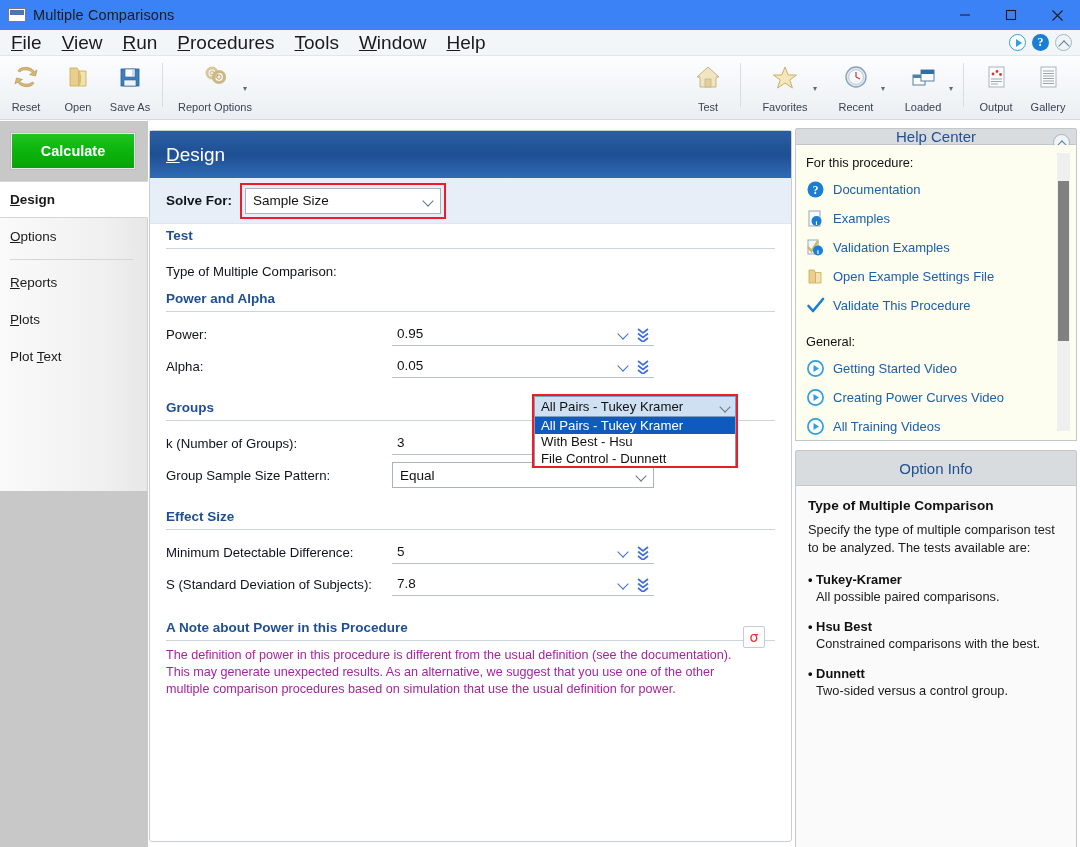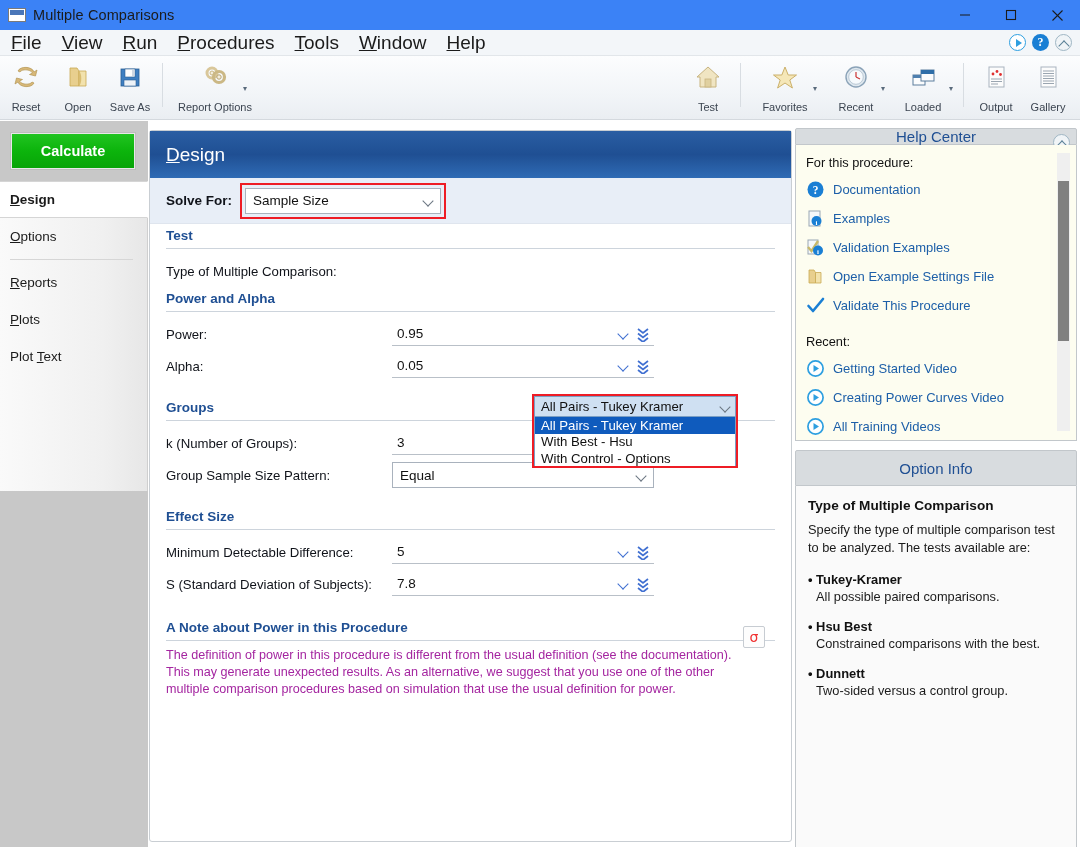--- a/index.html
+++ b/index.html
@@ -577,21 +577,21 @@
     </div>
 
     <div class="dd-wrap">
       <div class="dd-closed">
         <span style="flex:1;">All Pairs - Tukey Kramer</span>
         <span class="chev"></span>
       </div>
       <div class="dd-list">
         <div class="dd-opt sel">All Pairs - Tukey Kramer</div>
         <div class="dd-opt">With Best - Hsu</div>
-        <div class="dd-opt">With Control - Options</div>
+        <div class="dd-opt">File Control - Dunnett</div>
       </div>
     </div>
     <div class="dd-outline"></div>
   </div>
 
   <div class="rightpane">
 
     <div class="rp-head">
       <span class="t">Help Center</span>
       <span class="circ-icon ic-collapse collapse"></span>
@@ -644,21 +644,21 @@
 
       <div class="hc-item">
         <span class="hc-ic">
           <svg width="19" height="19" viewBox="0 0 19 19">
               <path d="M2.5 10 L7 15 L17 3" stroke="#1a7fd4" stroke-width="2.6" fill="none" stroke-linecap="round" stroke-linejoin="round"></path>
             </svg>
         </span>
         <span class="txt">Validate This Procedure</span>
       </div>
 
-      <div class="hc-section" style="margin-top:14px;">Recent:</div>
+      <div class="hc-section" style="margin-top:14px;">General:</div>
 
       <div class="hc-item">
         <span class="hc-ic">
           <svg width="19" height="19" viewBox="0 0 19 19">
               <circle cx="9.5" cy="9.5" r="7.6" fill="#fff" stroke="#2e9fe0" stroke-width="1.7"></circle>
               <path d="M7.5 6 L13 9.5 L7.5 13 Z" fill="#2e9fe0"></path>
             </svg>
         </span>
         <span class="txt">Getting Started Video</span>
       </div>

